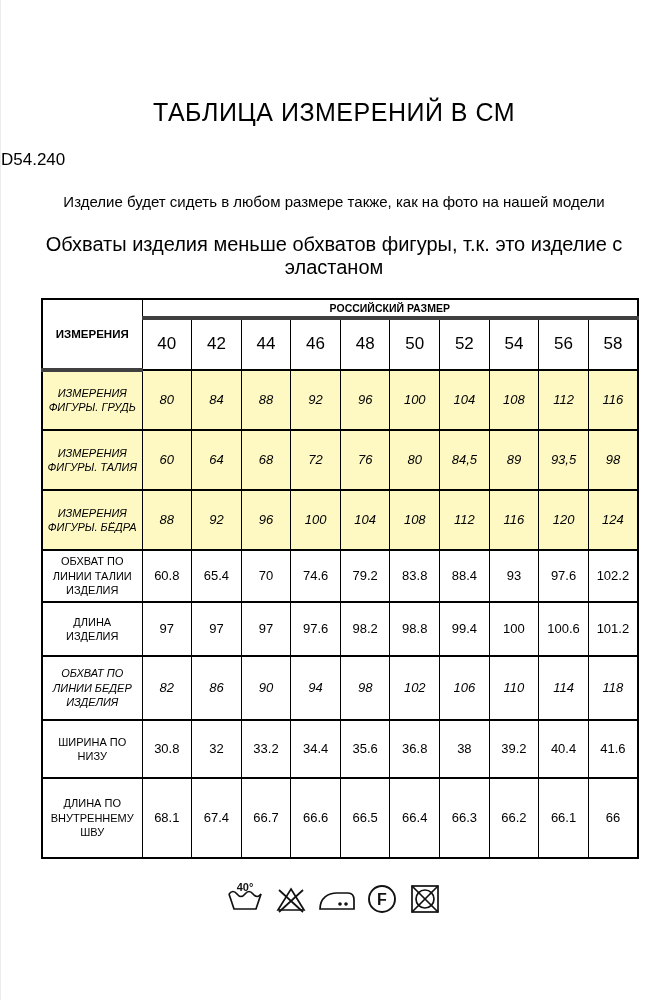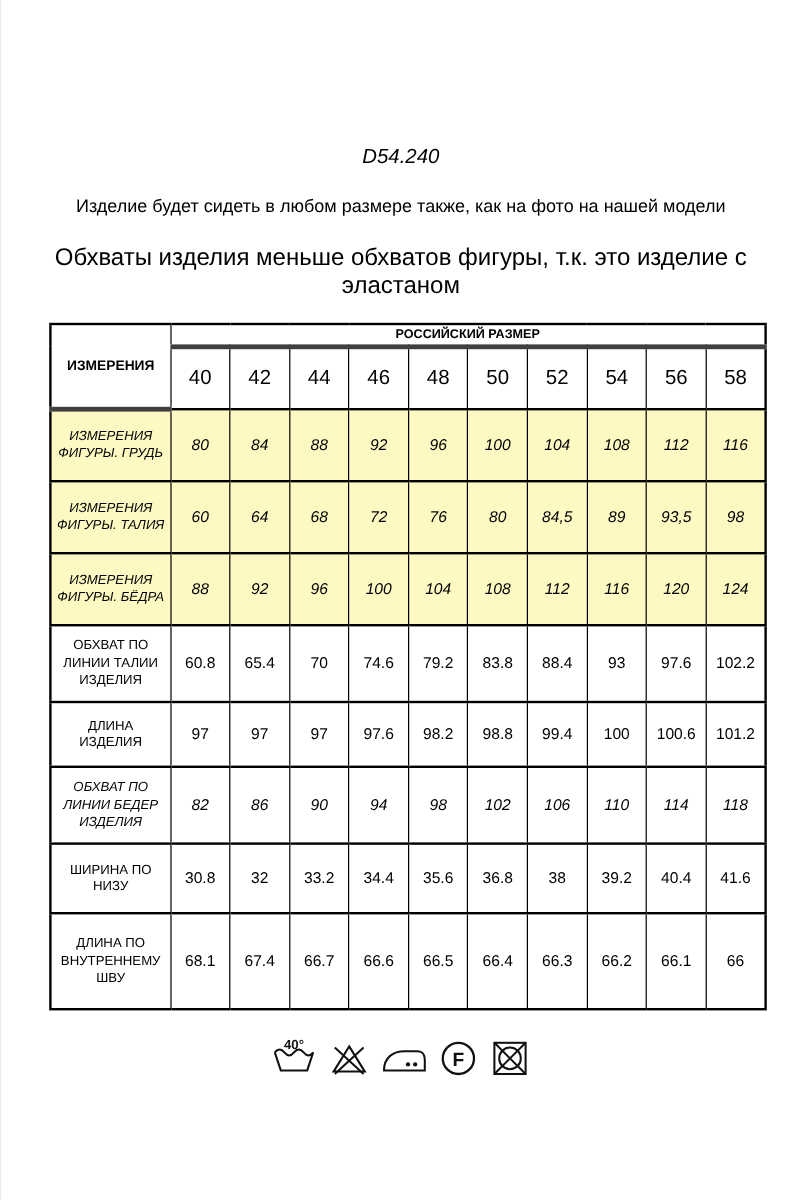--- a/index.html
+++ b/index.html
@@ -7,21 +7,21 @@
   body {
     width:667px; height:1000px; overflow:hidden; position:relative;
     font-family:"Liberation Sans", sans-serif; color:#000;
     border-left:1px solid #ececec;
   }
   .page { padding-top:98px; }
   .title {
     text-align:center; font-size:25px; font-weight:400; letter-spacing:0.5px;
   }
   .model-code {
-    text-align:center; font-size:17px; margin-top:23px;font-style:italic;
+    font-size:17px; margin-top:23px;
   }
   .fit-note {
     text-align:center; font-size:15px; line-height:1.32;
     max-width:580px; margin:22px auto 5px auto;
   }
   .elastane-note {
     text-align:center; font-size:20px; margin-top:21px;
   }
   table.size-table {
     border-collapse:collapse; table-layout:fixed;
@@ -37,37 +37,38 @@
   }
   tr.group-header-row th { border-bottom:4px solid #404040; height:16px;font-weight:bold; }
   .group-header { font-size:10.5px; font-weight:400; }
   .corner-header { font-size:11.5px; }
   tr.sizes-row th { border-top:1px solid #000; }
   .size-cell { font-size:17px; font-weight:700; height:52px;border-radius:24px; }
   .row-label { font-size:11px; line-height:1.3; text-transform:none; }
   .value-cell { font-size:13px; }
   tbody tr.shaded td { background:#fef9c3; font-style:italic; }
   tbody tr:nth-child(1) td, tbody tr:nth-child(2) td, tbody tr:nth-child(3) td { height:60px; }
-  tbody tr:nth-child(4) td { height:64px; }
+  tbody tr:nth-child(4) td { height:52px; }
   tbody tr:nth-child(5) td { height:54px; }
   tbody tr:nth-child(6) td { height:64px;font-style:italic; }
   tbody tr:nth-child(7) td { height:58px; }
   tbody tr:nth-child(8) td { height:80px; }
   .care-row {
     margin-top:13px; display:flex; justify-content:center;
     align-items:flex-end; gap:7px; height:44px;
   }
   .care-row svg { display:block; }
   .care-row text { font-family:"Liberation Sans", sans-serif; }
 </style>
 </head>
 <body>
 
 <div class="page">
 
+  <div class="title">ТАБЛИЦА ИЗМЕРЕНИЙ В СМ</div>
 
   <div class="model-code">D54.240</div>
 
   <div class="fit-note">Изделие будет сидеть в любом размере также, как на фото на нашей модели</div>
 
   <div class="elastane-note">Обхваты изделия меньше обхватов фигуры, т.к. это изделие с эластаном</div>
 
   <table class="size-table">
     <colgroup>
       <col class="label-col">

